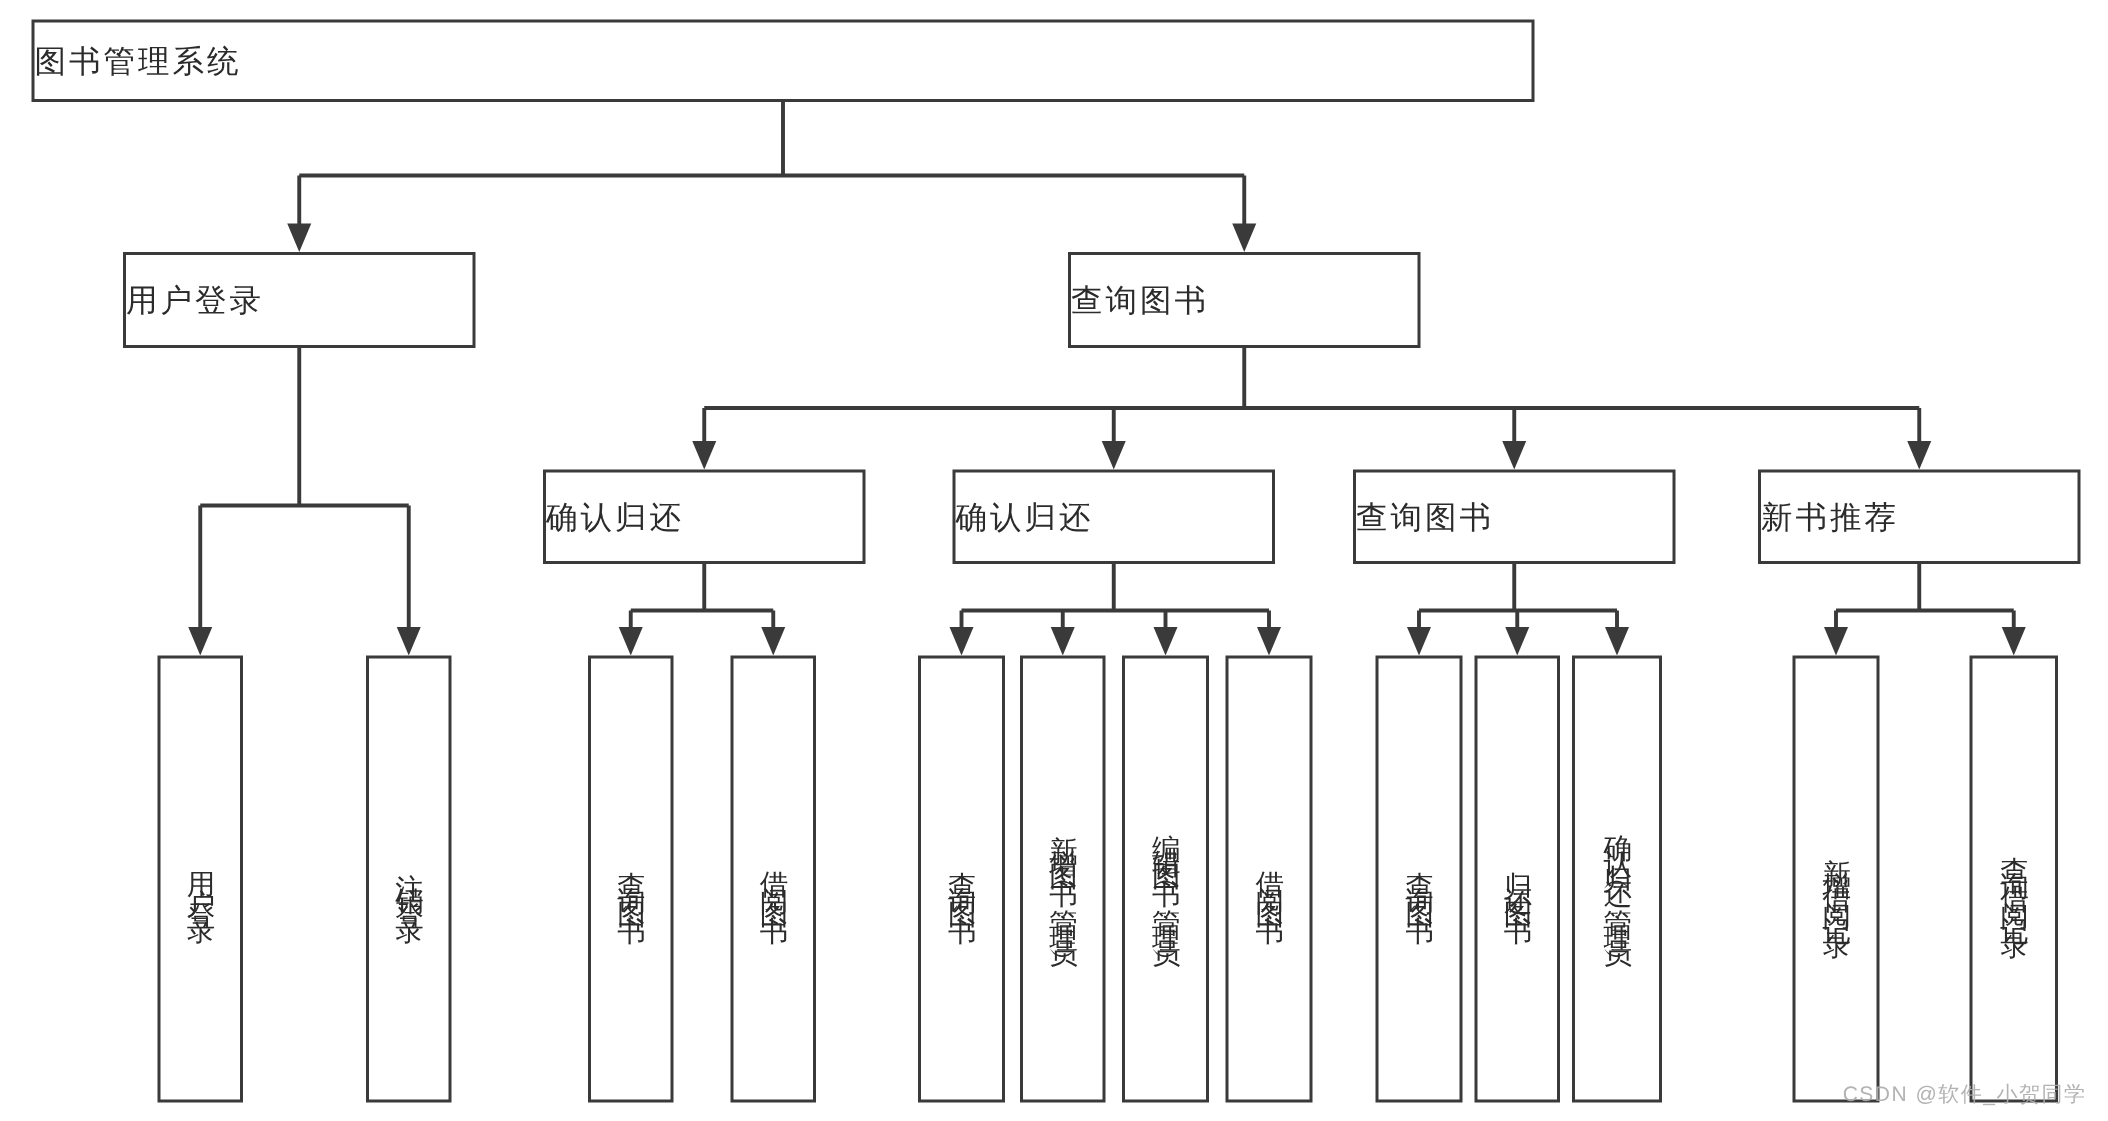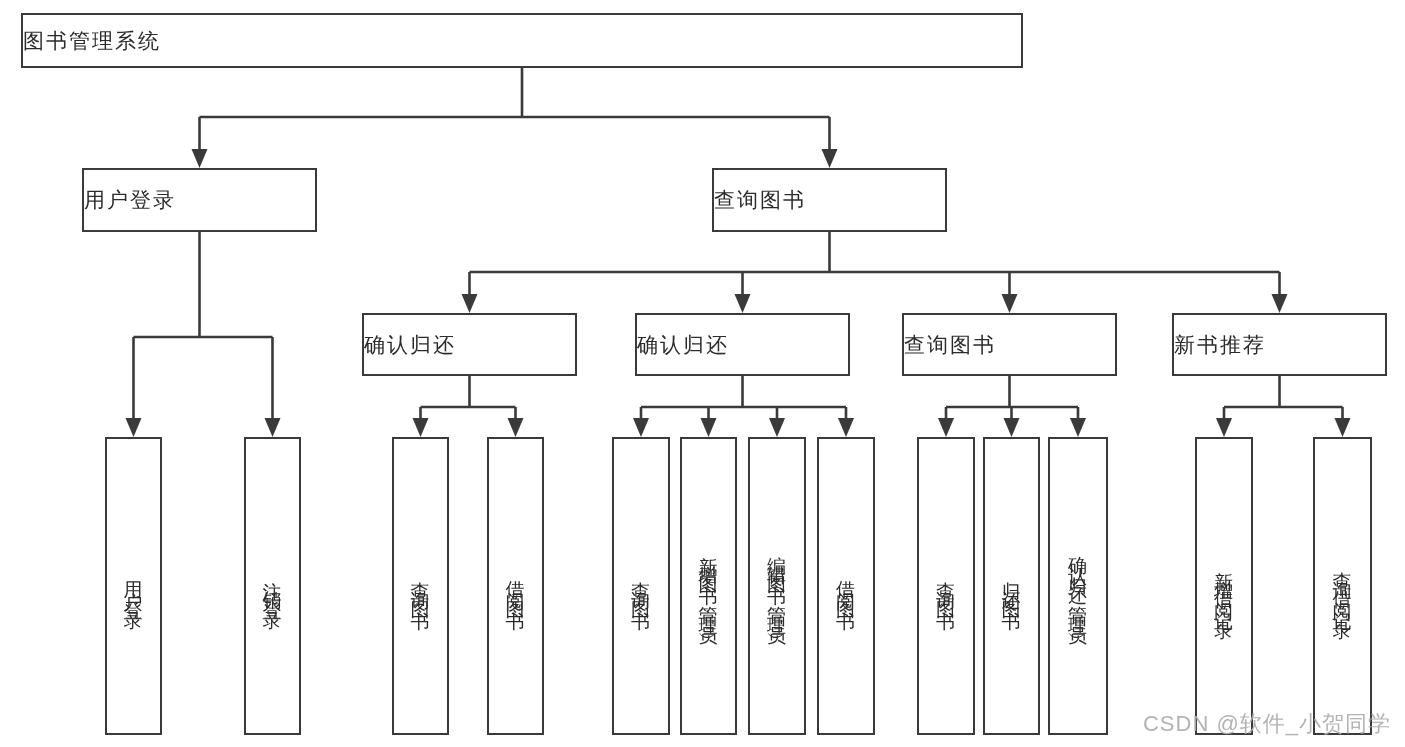--- a/index.html
+++ b/index.html
@@ -57,21 +57,21 @@
     text-orientation: mixed;
     font-size: 19px;
     letter-spacing: 10px;
     line-height: 1;
     white-space: nowrap;
   }
   .watermark {
     position: absolute;
     right: 14px;
     bottom: 8px;
-    font-size: 22px;
+    font-size: 14px;
     color: rgba(172, 172, 172, 0.92);
     letter-spacing: 1px;
     white-space: nowrap;
   }
 </style>
 </head>
 <body>
 
 <div class="canvas">
 

